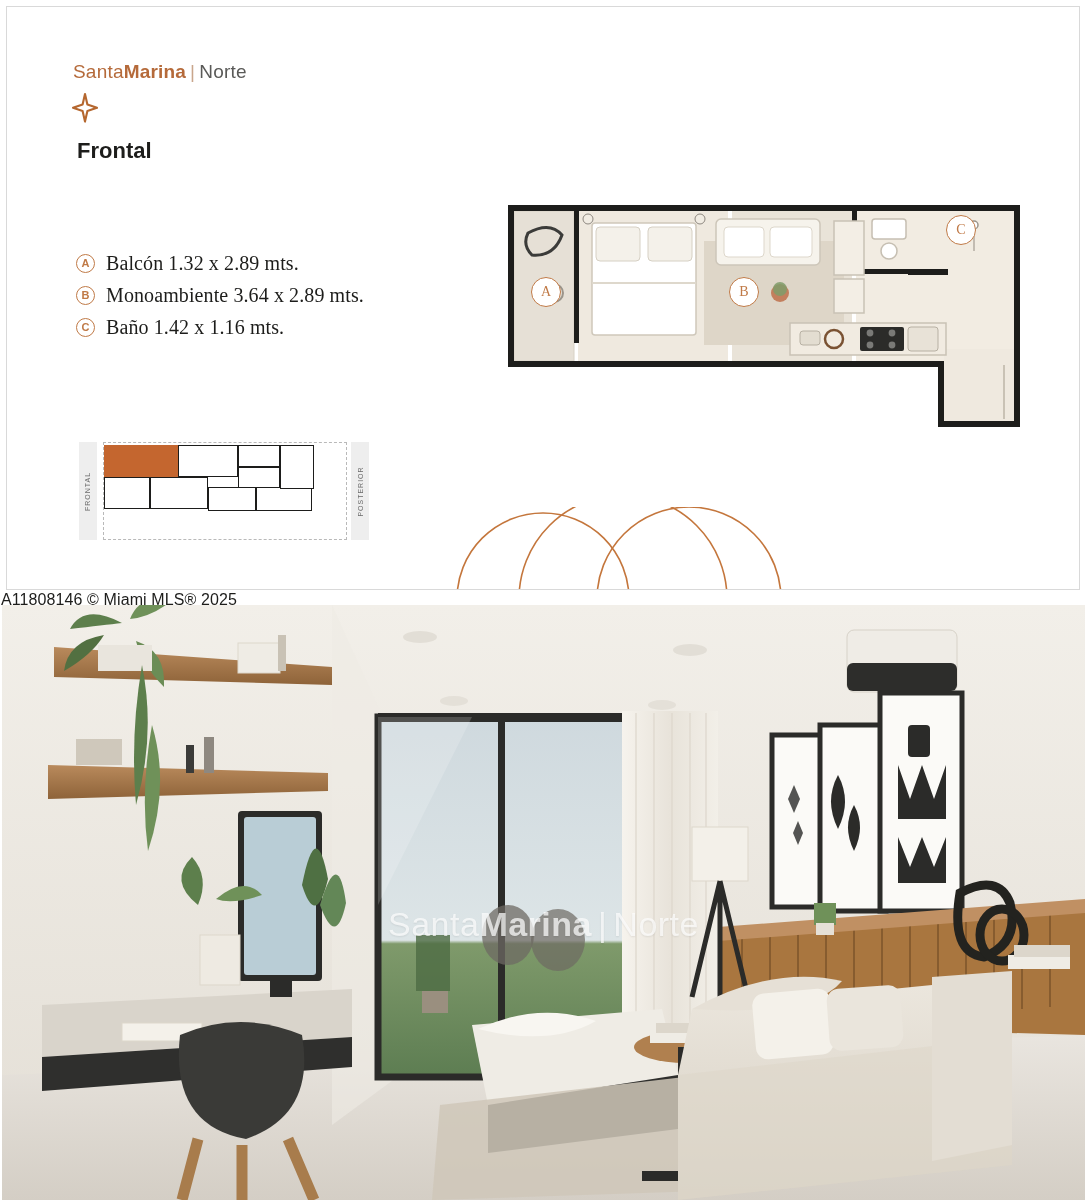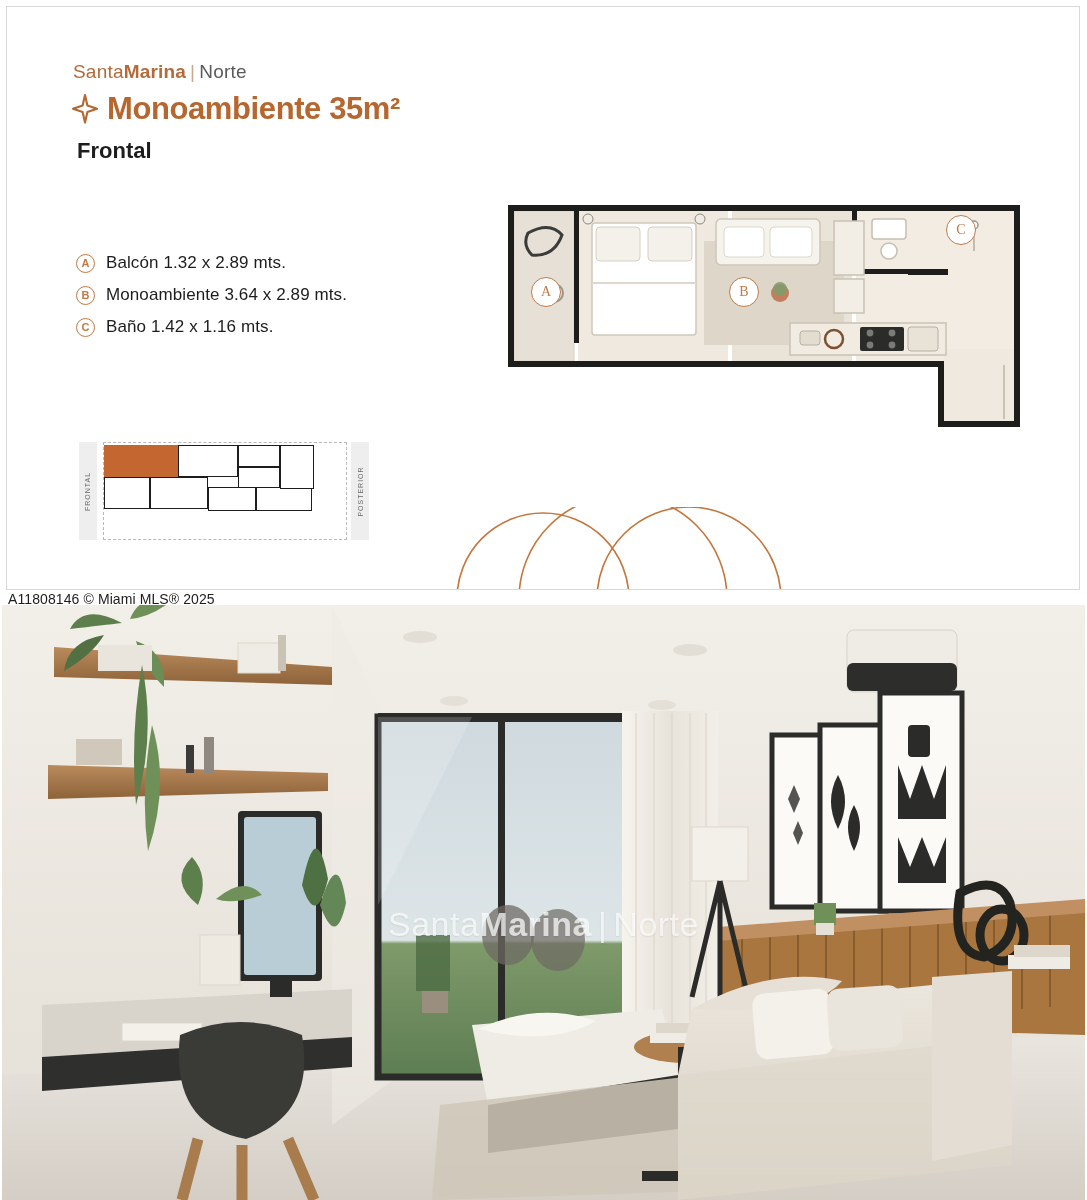--- a/index.html
+++ b/index.html
@@ -47,21 +47,21 @@
   
   .legend { position: absolute; left: 69px; top: 240px; }
   .legend-row { display: flex; align-items: center; height: 32px; }
   .badge {
     width: 19px; height: 19px; border-radius: 50%;
     border: 1px solid #c07a47; color: #c07a47;
     font-size: 11px; font-weight: 700;
     display: flex; align-items: center; justify-content: center;
     margin-right: 11px; flex: 0 0 auto;
   }
-  .legend-text { font-size: 17px; color: #1d1d1b; letter-spacing: .1px; }
+  .legend-text { font-size: 20px; color: #1d1d1b; letter-spacing: .1px; font-family: Liberation Serif, serif; }
 
   
   .plan { position: absolute; left: 497px; top: 190px; width: 530px; height: 235px; }
   .plan-walls { position: absolute; inset: 0; }
   .room-badge {
     position: absolute; width: 30px; height: 30px; border-radius: 50%;
     background: #fff; border: 1px solid #c07a47; color: #c07a47;
     font-size: 14px; display: flex; align-items: center; justify-content: center;
     font-family: "Liberation Serif", serif;
   }
@@ -87,22 +87,22 @@
 
   
   .arcs { position: absolute; left: 440px; top: 500px; width: 420px; height: 90px; overflow: hidden; }
 
   
   .mls-bar {
     position: absolute; left: 0; top: 590px; width: 1087px; height: 14px;
     background: #ffffff;
   }
   .mls-text {
-    position: absolute; left: 8px; top: 591px;
-    font-size: 14px; color: #1d1d1b; letter-spacing: .1px;
+    position: absolute; left: 1px; top: 591px;
+    font-size: 16px; color: #1d1d1b; letter-spacing: .1px;
     background: rgba(255,255,255,.85);
   }
 
   
   .photo {
     position: absolute; left: 2px; top: 605px; width: 1083px; height: 595px;
     overflow: hidden; background: #cfcac3;
   }
   .photo-wm {
     position: absolute; left: 50%; top: 300px; transform: translateX(-50%);
@@ -121,21 +121,20 @@
   <div class="sheet">
 
     <div class="brand">
       <span class="b-light">Santa</span><span class="b-bold">Marina</span><span class="b-sep">|</span><span class="b-norte">Norte</span>
     </div>
 
     <div class="title-row">
       <svg class="spark" viewBox="0 0 28 34">
         <path d="M14 3 L16.4 13.6 L26 16.8 L16.4 20 L14 30.6 L11.6 20 L2 16.8 L11.6 13.6 Z" fill="none" stroke="#b5672f" stroke-width="2.1" stroke-linejoin="round"></path>
       </svg>
-      <div class="title-main">Monoambiente 35m²</div>
     </div>
 
     <div class="subtitle">Frontal</div>
 
     <div class="legend">
       <div class="legend-row">
         <div class="badge">A</div>
         <div class="legend-text">Balcón 1.32 x 2.89 mts.</div>
       </div>
       <div class="legend-row">

